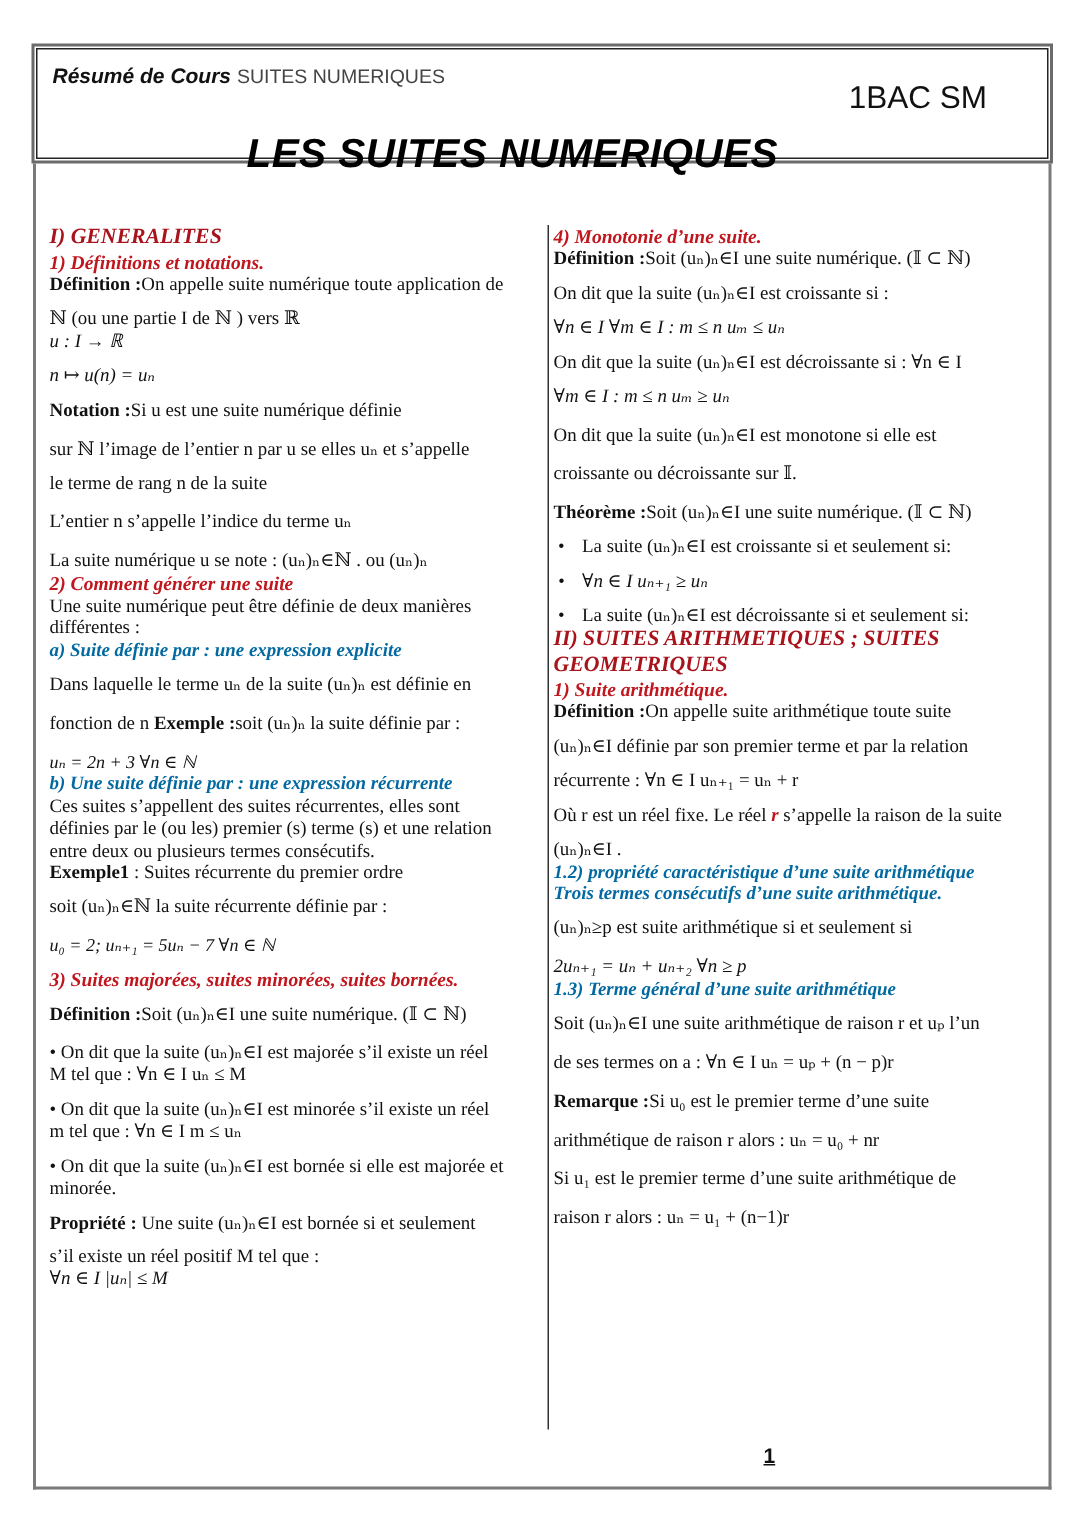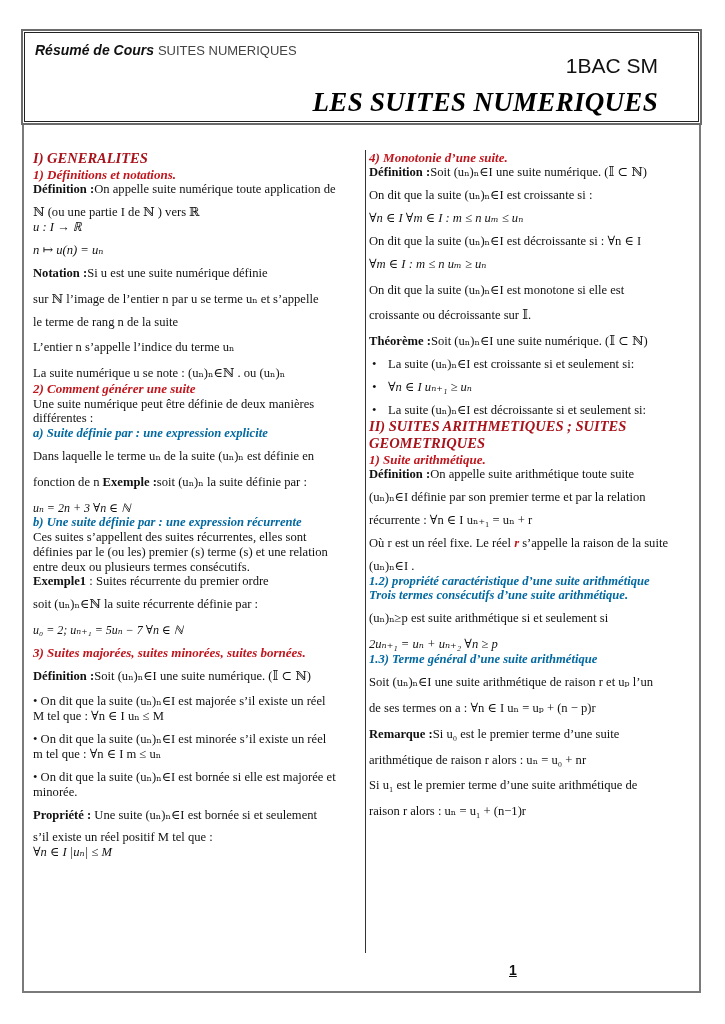--- a/index.html
+++ b/index.html
@@ -1,32 +1,32 @@
 <!DOCTYPE html>
 <html><head>
 <meta charset="utf-8">
 <style>
   html, body { margin: 0; padding: 0; background: #ffffff; }
   body { width: 725px; height: 1024px; position: relative; overflow: hidden;
          font-family: "Liberation Serif", "DejaVu Serif", serif; color: #111; }
 
   .page-frame { position: absolute; left: 22px; top: 30px; width: 679px; height: 963px;
                 border: 2px solid #7a7a7a; border-top: none; box-sizing: border-box; }
-  .header-box { position: absolute; left: 21px; top: 29px; width: 681px; height: 96px;
+  .header-box { position: absolute; left: 21px; top: 29px; width: 681px; height: 80px;
                 border: 2px solid #6b6b6b; box-sizing: border-box; background: #fff; }
   .header-inner { position: absolute; left: 1px; top: 1px; right: 1px; bottom: 1px;
                   border: 1px solid #222; }
   .course-label { position: absolute; left: 10px; top: 9px; font-family: "Liberation Sans", sans-serif;
                   font-size: 14px; }
   .course-label .strong { font-weight: bold; font-style: italic; color: #111; }
   .course-label .subject { color: #444; font-size: 13px; }
   .level-label { position: absolute; right: 40px; top: 5px; font-family: "Liberation Sans", sans-serif;
                  font-size: 21px; color: #111; margin-top: 16px; }
-  .main-title { position: absolute; left: 0; right: 0; top: 54px; text-align: right;
-                font-family: Liberation Serif, serif; font-weight: bold; font-style: italic;
+  .main-title { position: absolute; left: 0; right: 0; top: 54px; text-align: center;
+                font-family: Liberation Sans, sans-serif; font-weight: bold; font-style: italic;
                 font-size: 27px; color: #000; letter-spacing: 0.3px; padding-right: 40px; }
 
   .col-divider { position: absolute; left: 365px; top: 150px; width: 1px; height: 803px; background: #333; }
 
   .col { position: absolute; top: 150px; font-size: 12.6px; line-height: 1.18; }
   .col-left { left: 33px; width: 325px; }
   .col-right { left: 369px; width: 322px; }
 
   .red { color: #c0161d; font-weight: bold; font-style: italic; }
   .dark-red { color: #a8131c; }
@@ -64,21 +64,21 @@
 <div class="col-divider"></div>
 
 <div class="col col-left">
   <p class="line red h1 dark-red">I) GENERALITES</p>
   <p class="line red h2">1) Définitions et notations.</p>
   <p class="line"><b>Définition :</b><span>On appelle suite numérique toute application de</span></p>
   <p class="line gap">ℕ  (ou une partie  I  de ℕ ) vers ℝ</p>
   <p class="line m">u : I → ℝ</p>
   <p class="line m gap">n ↦ u(n) = uₙ</p>
   <p class="line gap"><b>Notation :</b><span>Si  u  est une suite numérique définie</span></p>
-  <p class="line gap2">sur ℕ l’image de l’entier  n  par  u  se terme  uₙ  et s’appelle</p>
+  <p class="line gap2">sur ℕ l’image de l’entier  n  par  u  se elles  uₙ  et s’appelle</p>
   <p class="line gap">le terme de rang n de la suite</p>
   <p class="line gap2">L’entier  n  s’appelle l’indice du terme  uₙ</p>
   <p class="line gap2">La suite numérique  u  se note : (uₙ)ₙ∈ℕ . ou (uₙ)ₙ</p>
   <p class="line red h2">2) Comment générer une suite</p>
   <p class="line">Une suite numérique peut être définie de deux manières</p>
   <p class="line">différentes :</p>
   <p class="line bi">a) Suite définie par : une expression explicite</p>
   <p class="line gap">Dans laquelle le terme  uₙ  de la suite (uₙ)ₙ est définie en</p>
   <p class="line gap2"><span>fonction de n </span><b>Exemple :</b><span>soit (uₙ)ₙ   la suite définie par :</span></p>
   <p class="line gap2 m big">uₙ = 2n + 3     ∀n ∈ ℕ</p>

